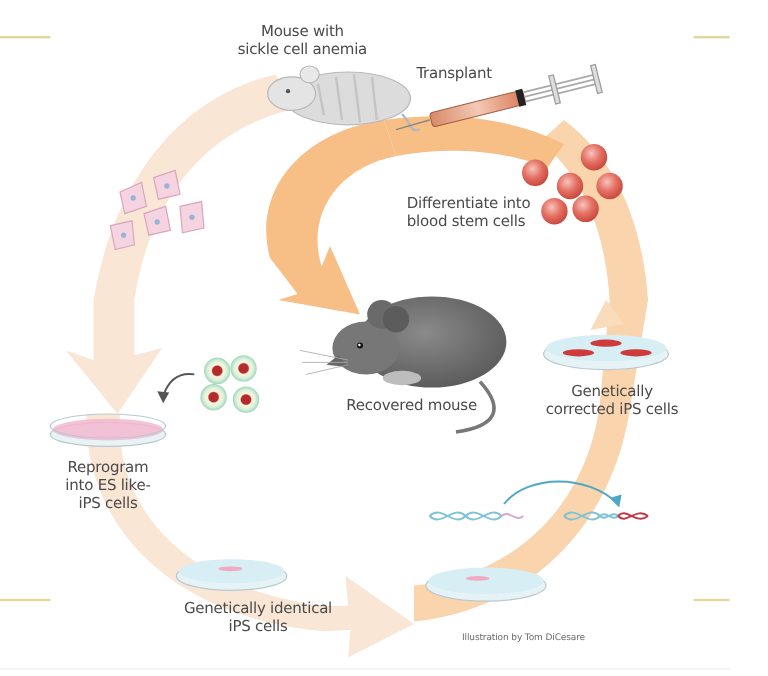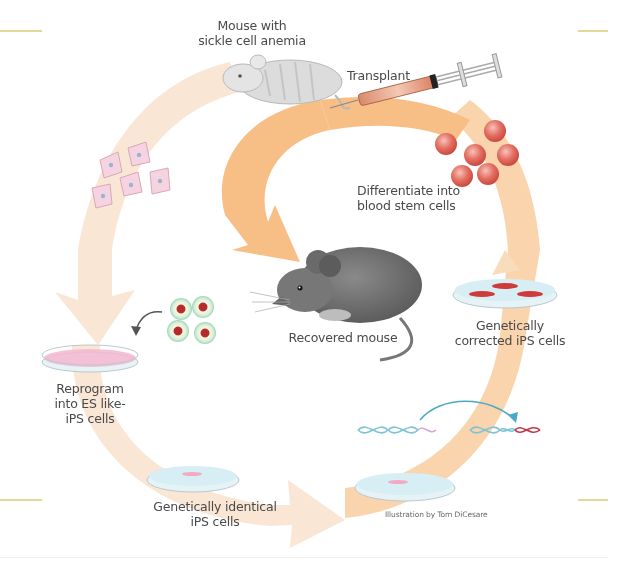--- a/index.html
+++ b/index.html
@@ -1,20 +1,20 @@
 <!DOCTYPE html>
 <html><head>
   <meta charset="utf-8">
   <style>
     html, body { margin: 0; padding: 0; background: #ffffff; }
     body { width: 640px; height: 563px; overflow: hidden; position: relative; font-family: "DejaVu Sans", sans-serif; }
     #stage { position: absolute; left: 0; top: 0; width: 640px; height: 563px; }
     .lbl { position: absolute; color: #4a4a4a; font-size: 12.5px; line-height: 15px; text-align: center; letter-spacing: -0.2px; white-space: nowrap; }
     .lbl-left { text-align: left; }
-    .credit { position: absolute; color: #6a6a6a; font-size: 7.5px; letter-spacing: -0.1px; white-space: nowrap; }
+    .credit { position: absolute; color: #6a6a6a; font-size: 7.5px; letter-spacing: -0.1px; white-space: nowrap; margin-top: 16px; }
     .rule { position: absolute; height: 2px; background: #e3d79a; }
     .bottom-line { position: absolute; left: 0; top: 557px; width: 608px; height: 1px; background: #eeeeee; }
   </style>
 </head>
 <body>
 
 <div id="stage">
 
   <div class="rule" style="left:0;top:30px;width:42px;"></div>
   <div class="rule" style="left:578px;top:30px;width:30px;"></div>
@@ -158,22 +158,22 @@
       <circle cx="300" cy="288" r="2.5" fill="#111"></circle>
       <circle cx="299.5" cy="287.5" r="1" fill="#fff"></circle>
       <path d="M 290 300 L 250 292 M 290 302 L 252 302 M 290 304 L 255 312" stroke="#aaa" stroke-width="0.7"></path>
       <path d="M 400 318 C 420 340, 415 355, 380 360" stroke="#777" stroke-width="3" fill="none"></path>
       <ellipse cx="335" cy="315" rx="16" ry="6" fill="#bdbdbd"></ellipse>
     </g>
   </svg>
 
   <div class="lbl" style="left:182px;top:18px;width:140px;white-space:pre-line;">Mouse with
 sickle cell anemia</div>
-  <div class="lbl lbl-left" style="left:347px;top:68px;text-align:right;">Transplant</div>
-  <div class="lbl lbl-left" style="left:357px;top:161px;white-space:pre-line;margin-top:22px;">Differentiate into
+  <div class="lbl lbl-left" style="left:347px;top:53px;text-align:right;">Transplant</div>
+  <div class="lbl lbl-left" style="left:339px;top:161px;white-space:pre-line;">Differentiate into
 blood stem cells</div>
   <div class="lbl" style="left:278px;top:330px;width:130px;">Recovered mouse</div>
   <div class="lbl" style="left:450px;top:318px;width:120px;white-space:pre-line;">Genetically
 corrected iPS cells</div>
   <div class="lbl" style="left:40px;top:381px;width:100px;white-space:pre-line;">Reprogram
 into ES like-
 iPS cells</div>
   <div class="lbl" style="left:140px;top:499px;width:150px;white-space:pre-line;">Genetically identical
 iPS cells</div>
   <div class="credit" style="left:385px;top:510px;">Illustration by Tom DiCesare</div>

